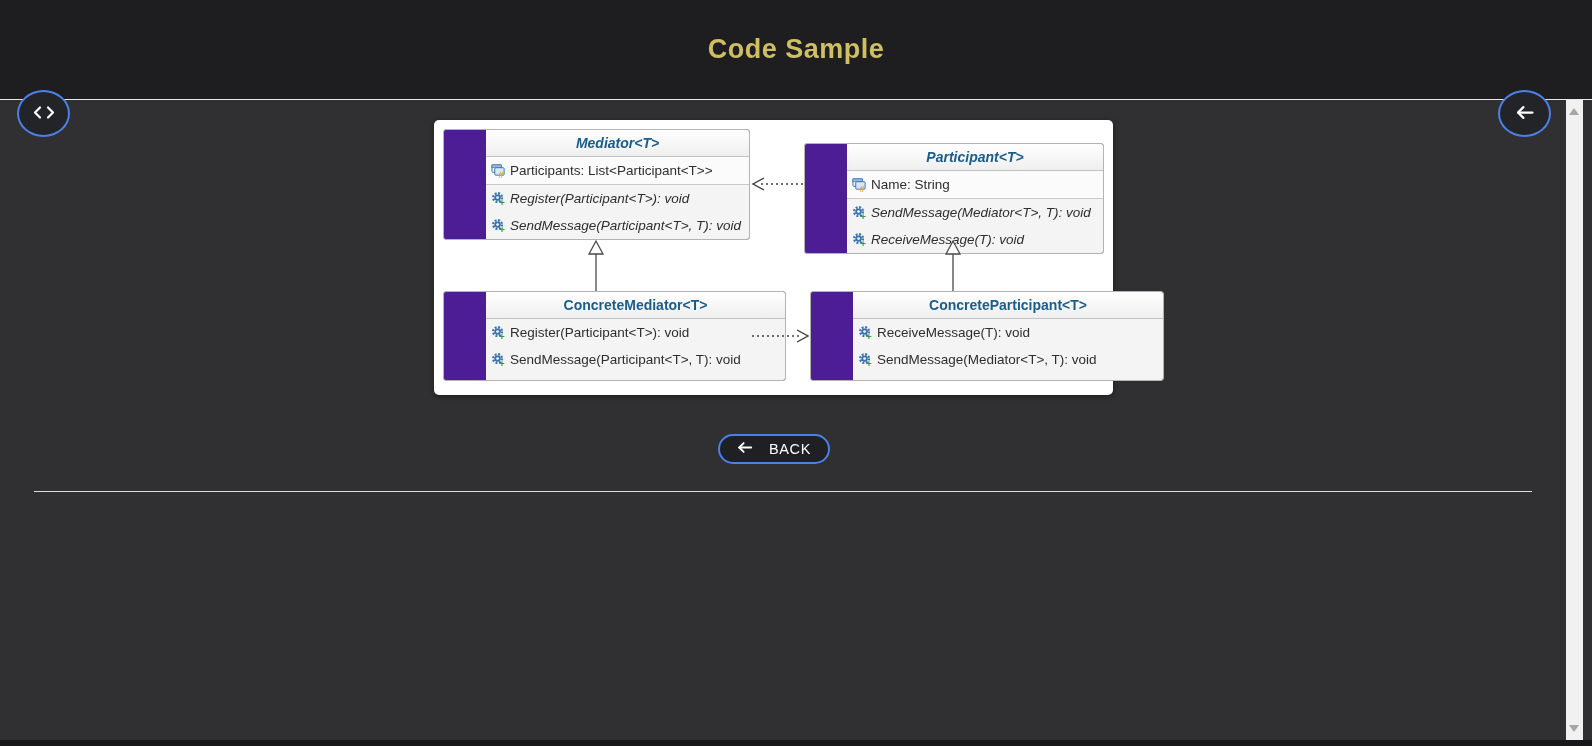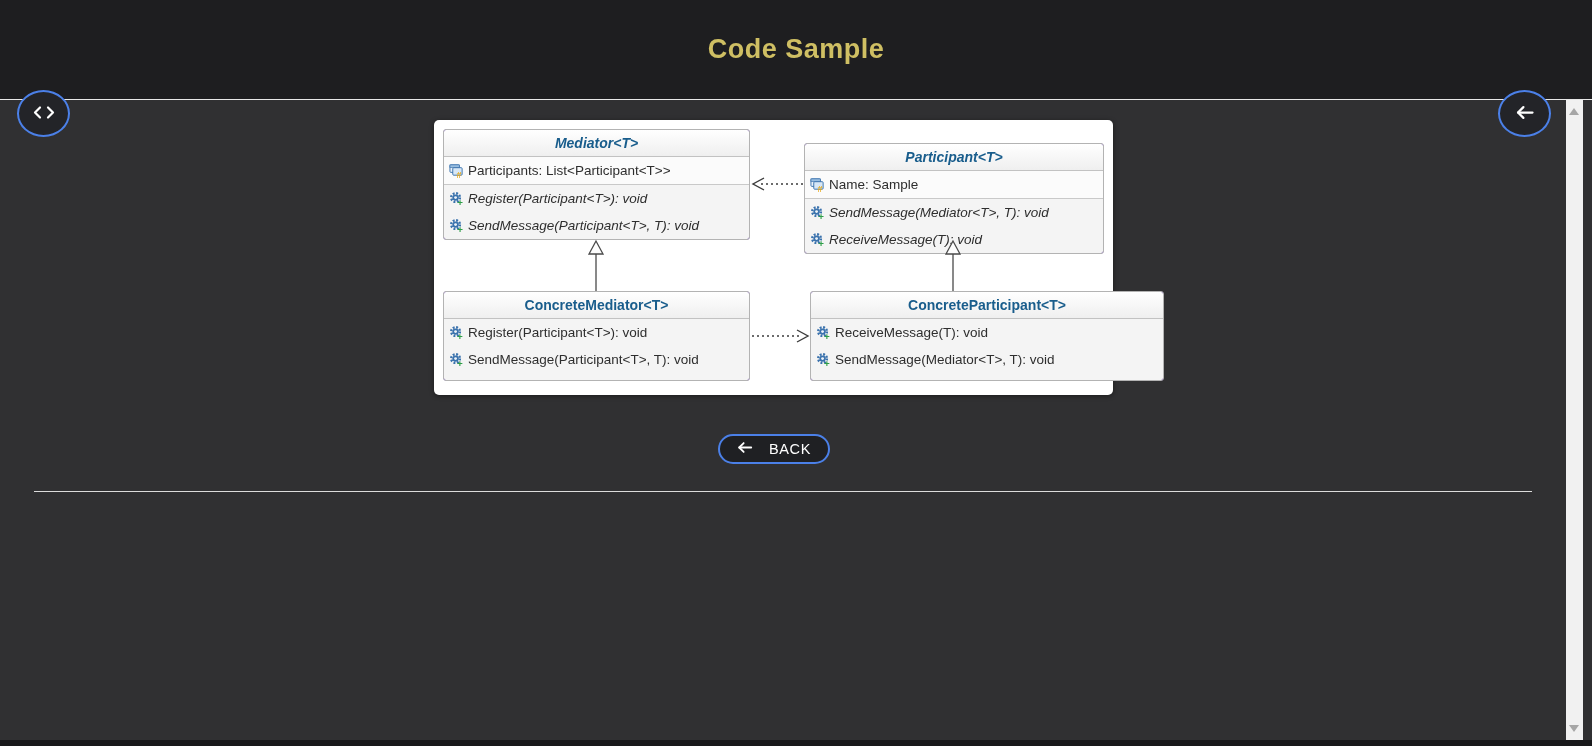--- a/index.html
+++ b/index.html
@@ -41,38 +41,38 @@
 
   .bottom-strip{position:absolute;left:0;right:0;bottom:0;height:6px;background:#18181a;z-index:5;}
 
   
   .uml-card{
     position:absolute;left:434px;top:120px;width:679px;height:275px;
     background:#ffffff;border-radius:5px;box-shadow:0 1px 5px rgba(0,0,0,.45);z-index:2;
   }
   .uml-class{
     position:absolute;border:1px solid #b3b3b3;border-radius:3px;background:#4c1d95;
-    overflow:hidden;font-size:13.5px;color:#2e2e2e;box-sizing:border-box;
+    overflow:hidden;font-size:13.5px;color:#2e2e2e;box-sizing:border-box;padding-left:42px;
   }
   .uml-header{
     height:26px;line-height:26px;text-align:center;font-weight:bold;font-size:14px;
     color:#195d8c;background:linear-gradient(#ffffff,#efefef);
     border-bottom:1px solid #c2c2c2;white-space:nowrap;
   }
   .uml-class.abstract .uml-header{font-style:italic;}
   .uml-class.abstract .methods .uml-row{font-style:italic;}
   .uml-section.fields{background:#fbfbfb;border-bottom:1px solid #c9c9c9;}
   .uml-section.methods{background:#f4f4f4;}
   .uml-class.concrete .uml-section.methods{padding-bottom:7px;}
   .uml-row{height:27px;display:flex;align-items:center;gap:4px;padding-left:5px;white-space:nowrap;}
   .uml-row svg{flex:0 0 auto;}
 
   .box-mediator{left:9px;top:9px;width:307px;}
   .box-participant{left:370px;top:23px;width:300px;}
-  .box-concrete-mediator{left:9px;top:171px;width:307px;}
+  .box-concrete-mediator{left:9px;top:171px;width:343px;}
   .box-concrete-participant{left:376px;top:171px;width:354px;}
 
   .uml-arrows{position:absolute;left:0;top:0;width:679px;height:275px;pointer-events:none;}
 
   
   .actions{
     position:absolute;top:434px;left:0;width:1548px;
     display:flex;justify-content:center;align-items:center;gap:11px;z-index:2;
   }
   .pill-btn{
@@ -152,21 +152,21 @@
   <section class="uml-class abstract box-participant" data-interactable="false">
     <div class="uml-header" data-interactable="false">Participant&lt;T&gt;</div>
     <div class="uml-section fields">
       <div class="uml-row" data-interactable="false">
         <svg data-interactable="false" width="15" height="15" viewBox="0 0 16 16">
           <rect x="1" y="2" width="10" height="8" rx="1" fill="#eaf2fa" stroke="#3a72ad"></rect>
           <rect x="1" y="2" width="10" height="2.6" fill="#9fc3e4" stroke="#3a72ad" stroke-width="0.8"></rect>
           <rect x="4" y="5" width="10" height="8" rx="1" fill="#d7e7f6" stroke="#3a72ad"></rect>
           <text x="8" y="15.5" font-size="9.5" font-weight="bold" fill="#e8a813">#</text>
         </svg>
-        <span data-interactable="false">Name: Sample</span>
+        <span data-interactable="false">Name: String</span>
       </div>
     </div>
     <div class="uml-section methods">
       <div class="uml-row" data-interactable="false">
         <svg data-interactable="false" width="15" height="15" viewBox="0 0 16 16">
           <circle cx="7" cy="7" r="4.6" fill="none" stroke="#3a72ad" stroke-width="2.6" stroke-dasharray="2 1.62"></circle>
           <circle cx="7" cy="7" r="3.4" fill="#3a72ad"></circle>
             <circle cx="7" cy="7" r="1.5" fill="#eef3f8"></circle>
           <text x="8.5" y="16" font-size="10.5" font-weight="bold" fill="#2d9e47">+</text>
         </svg>

